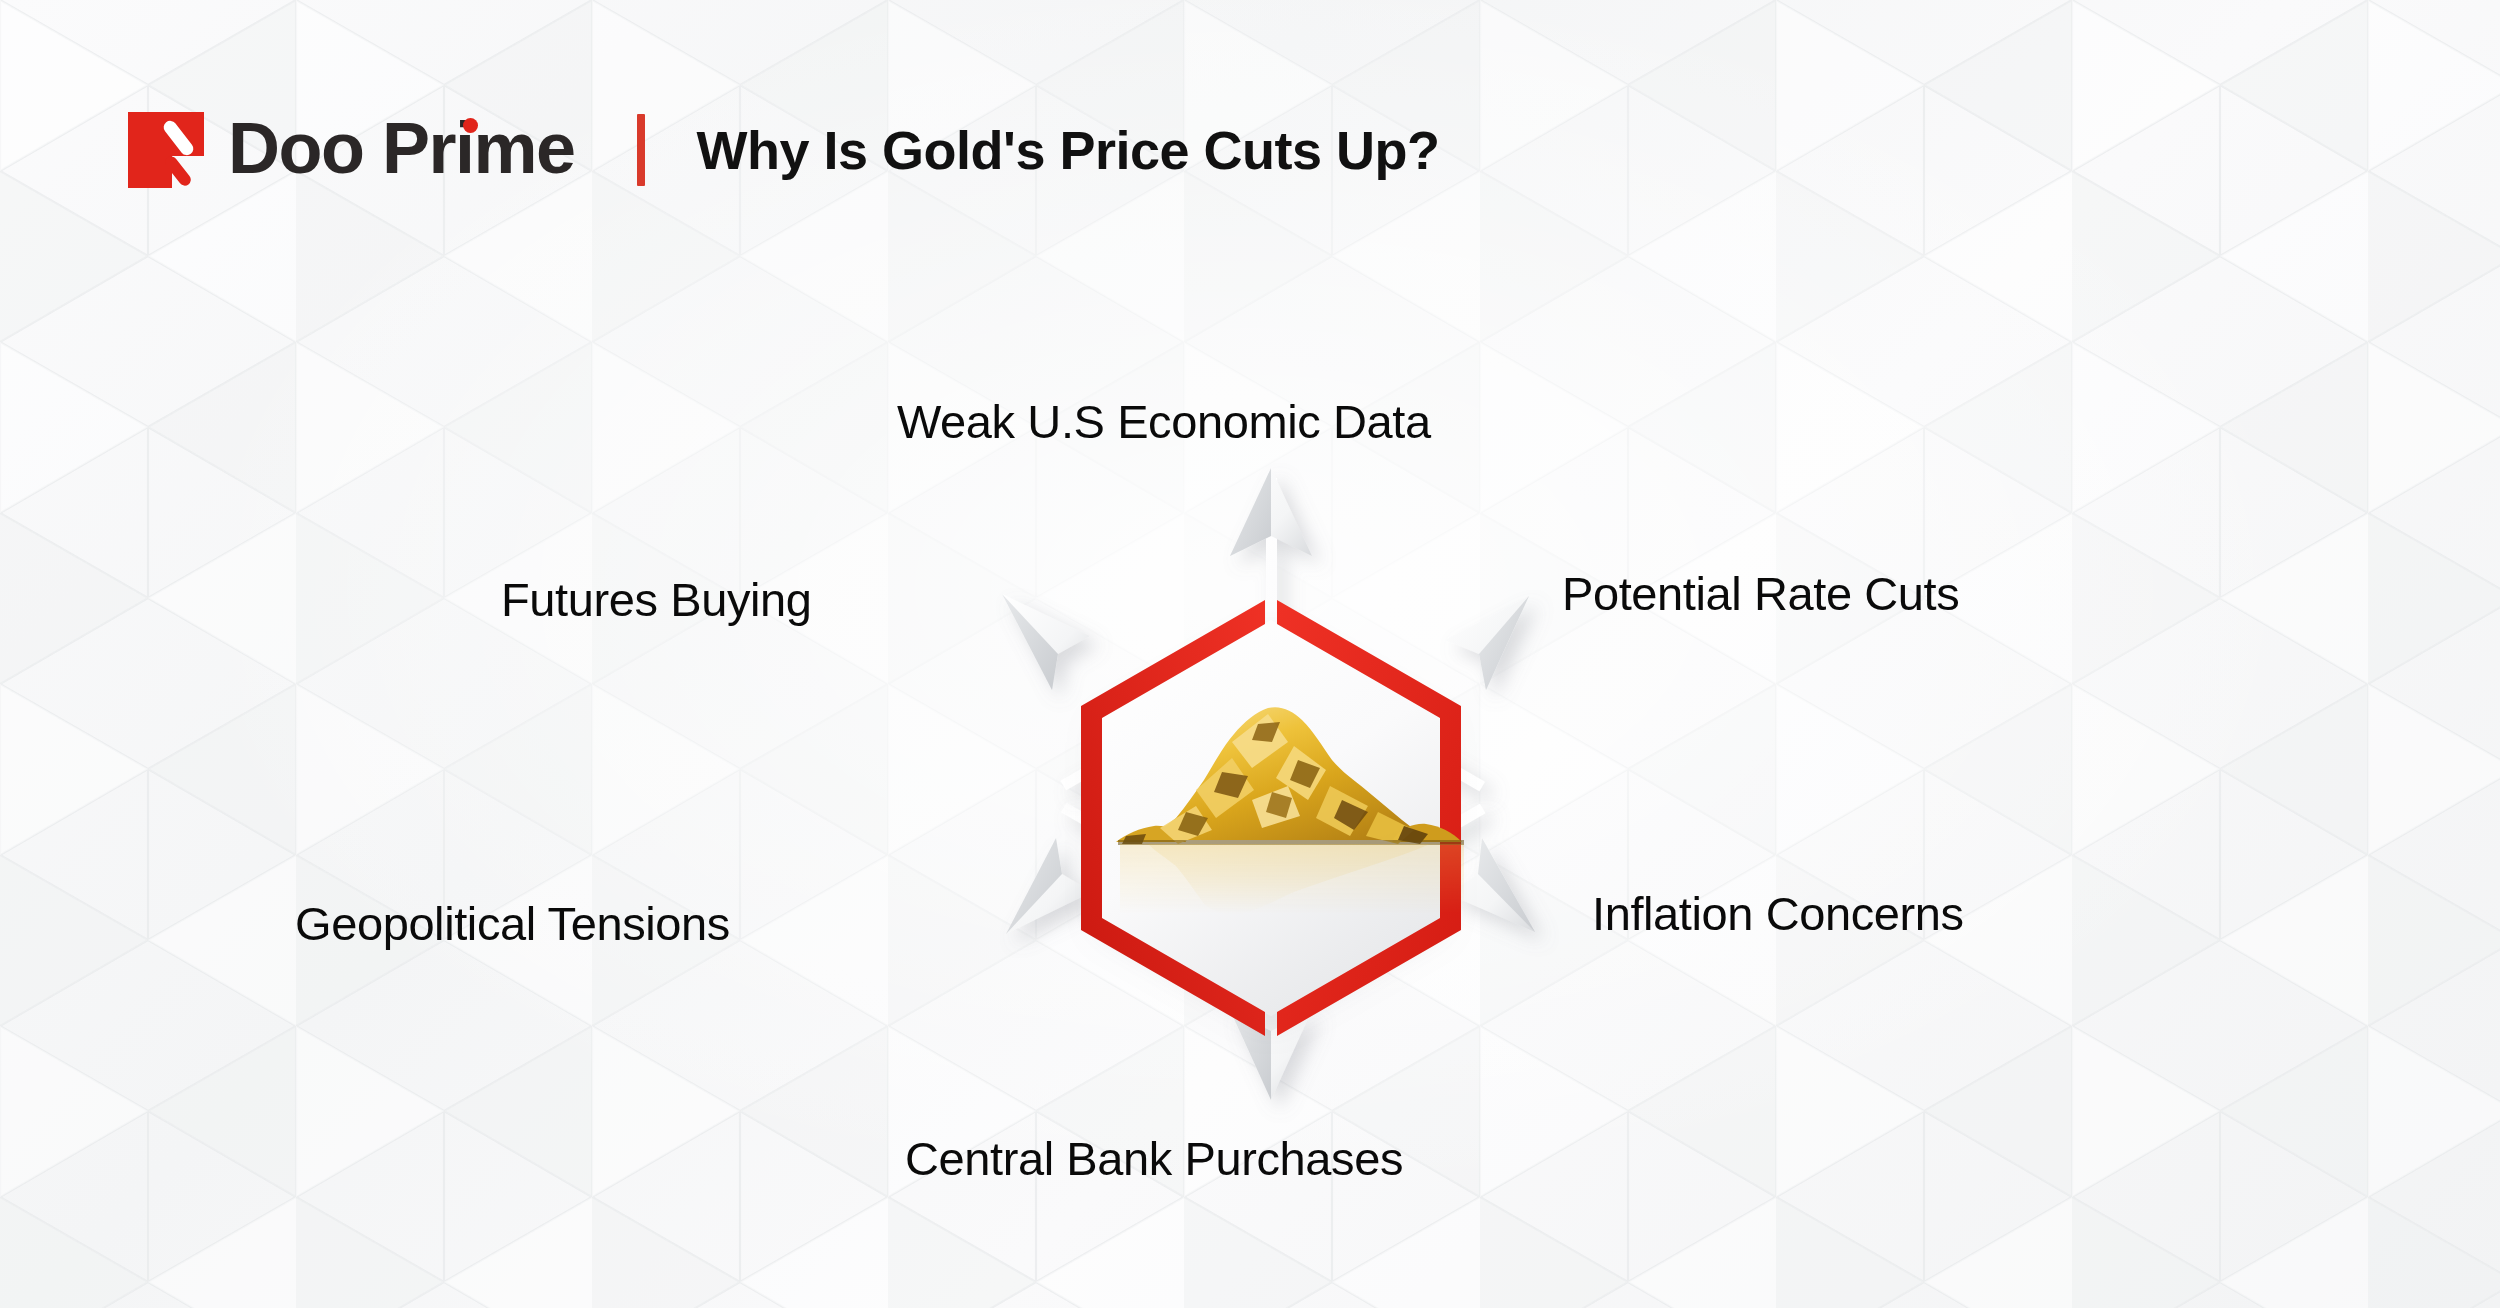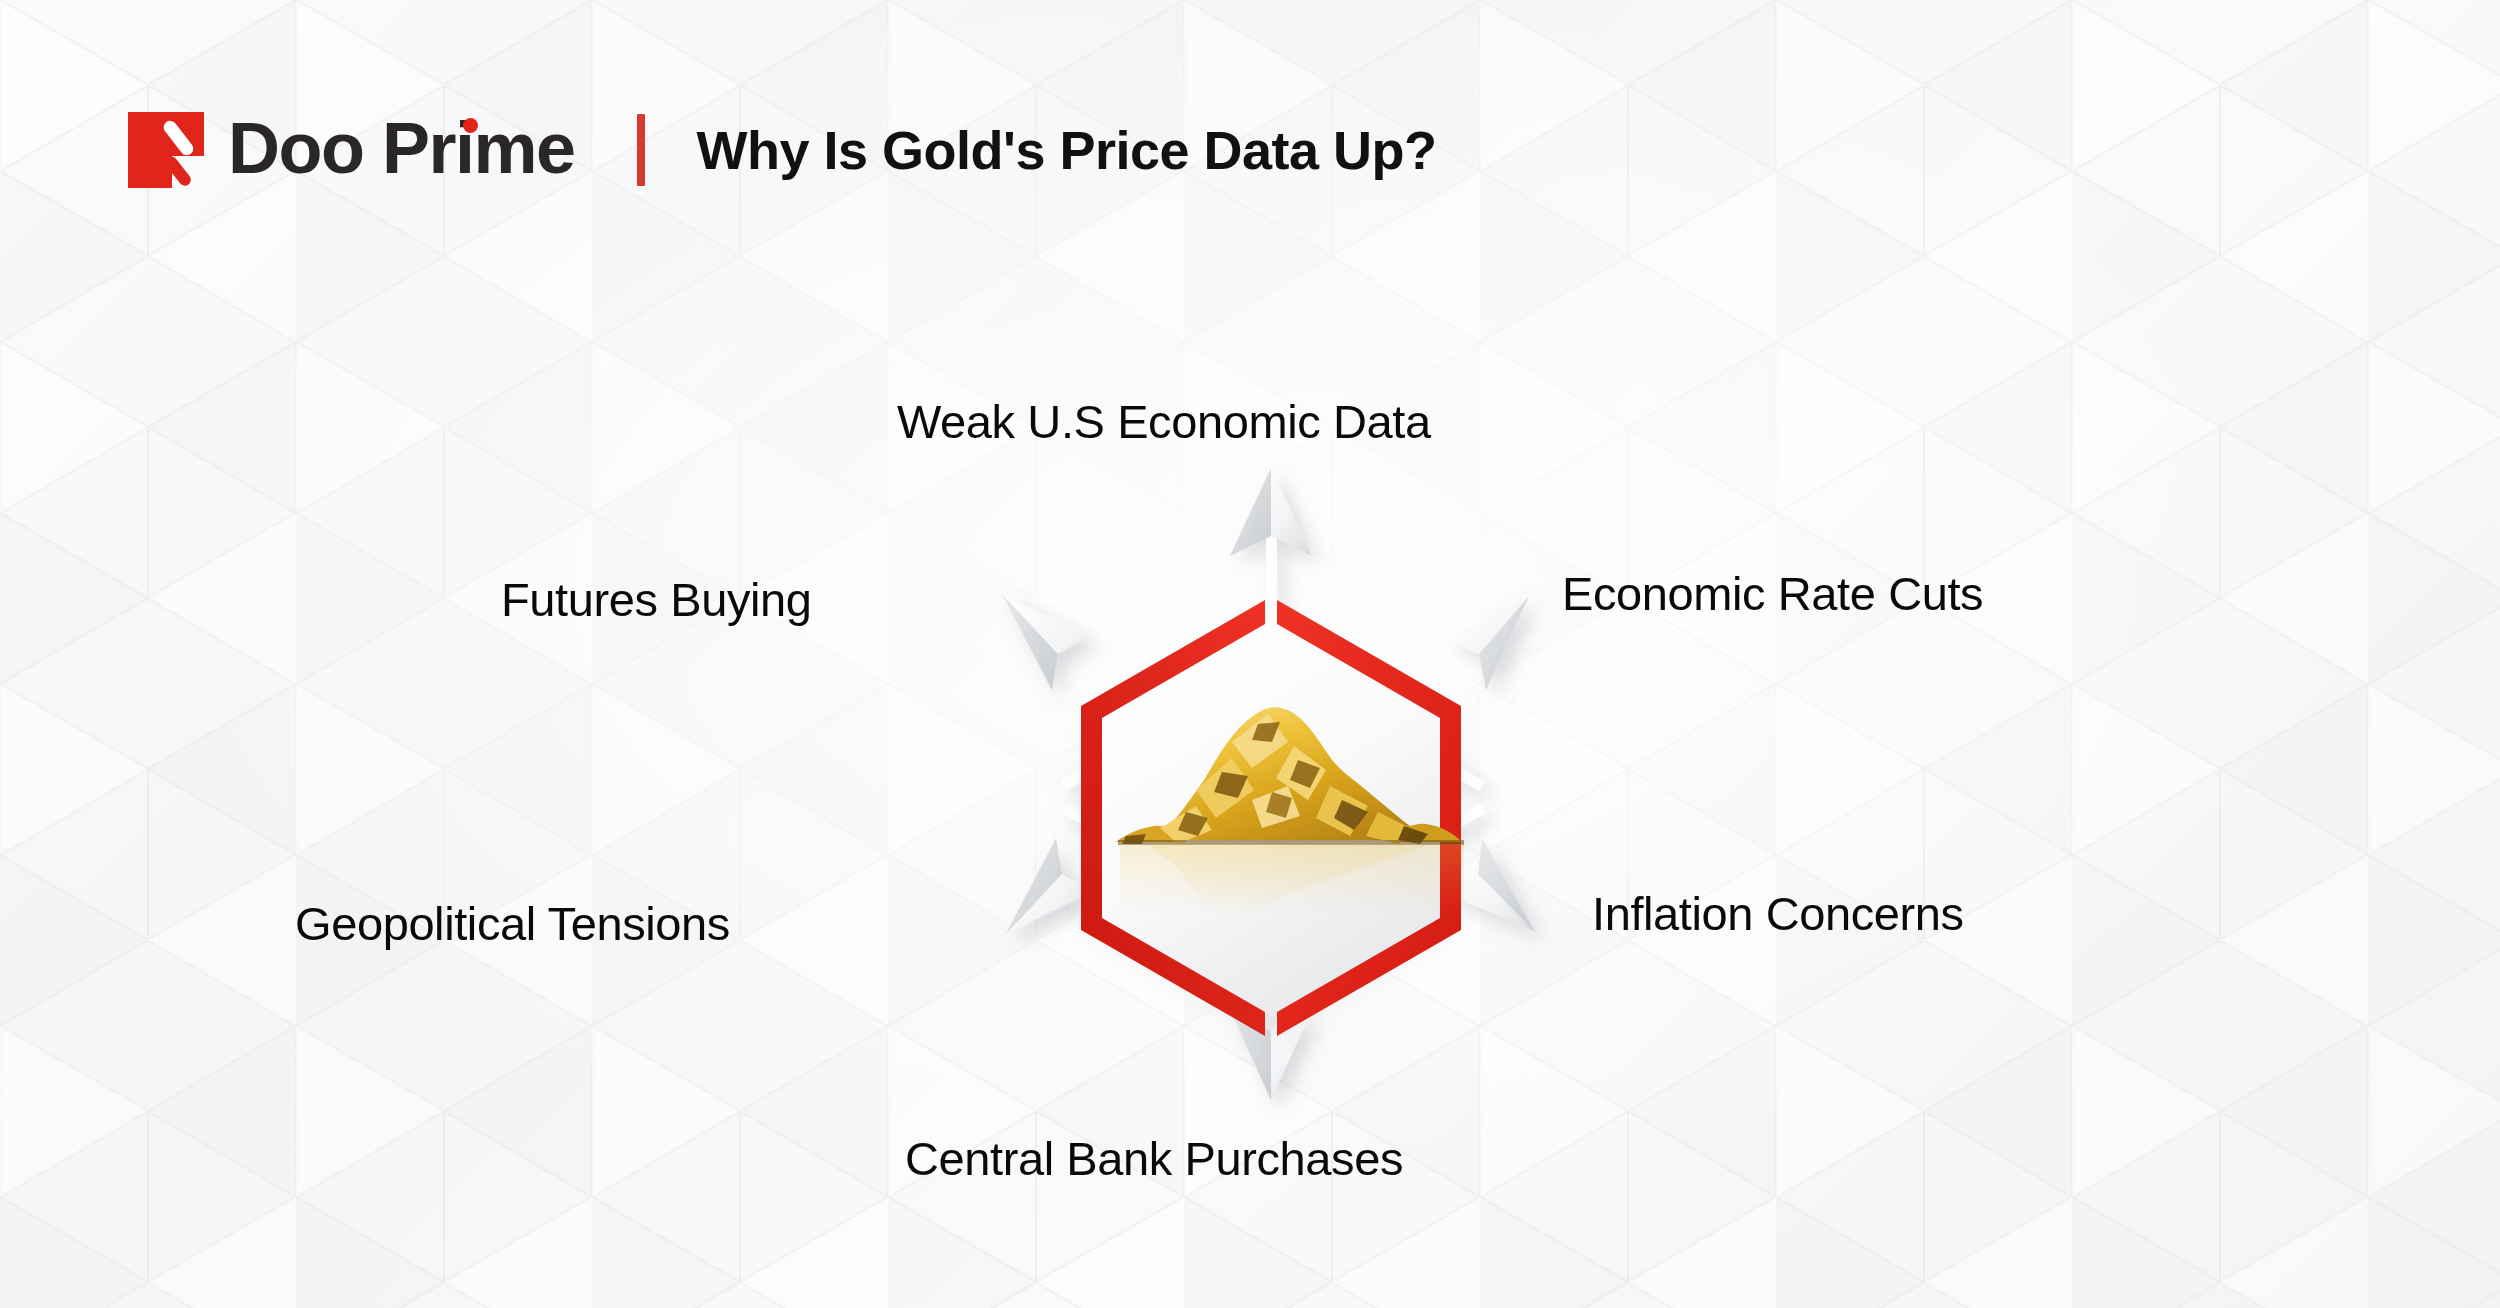--- a/index.html
+++ b/index.html
@@ -152,21 +152,21 @@
       </svg>
     </div>
 
     <div class="logo-word">
       <span>Doo Prime</span>
       <span class="dot"></span>
     </div>
 
     <div class="divider"></div>
 
-    <div class="headline">Why Is Gold's Price Data Up?</div>
+    <div class="headline">Why Is Gold's Price Cuts Up?</div>
   </div>
 
   <svg class="diagram" viewBox="0 0 2500 1308">
     <defs>
 
       <linearGradient id="shaftG" x1="0" y1="0" x2="0" y2="1">
         <stop offset="0%" stop-color="#ffffff"></stop>
         <stop offset="55%" stop-color="#fcfcfd"></stop>
         <stop offset="100%" stop-color="#e2e4e6"></stop>
       </linearGradient>
@@ -325,21 +325,21 @@
                  C1388 860 1412 852 1430 844 Z" fill="url(#goldRefl)"></path>
         <rect x="1118" y="844" width="346" height="70" fill="url(#goldRefl)"></rect>
       </g>
     </g>
   </svg>
 
   <div class="label lbl-top">Weak U.S Economic Data</div>
 
   <div class="label lbl-upleft">Futures Buying</div>
 
-  <div class="label lbl-upright">Economic Rate Cuts</div>
+  <div class="label lbl-upright">Potential Rate Cuts</div>
 
   <div class="label lbl-lowleft">Geopolitical Tensions</div>
 
   <div class="label lbl-lowright">Inflation Concerns</div>
 
   <div class="label lbl-bottom">Central Bank Purchases</div>
 
 </div>
 
 </body></html>

